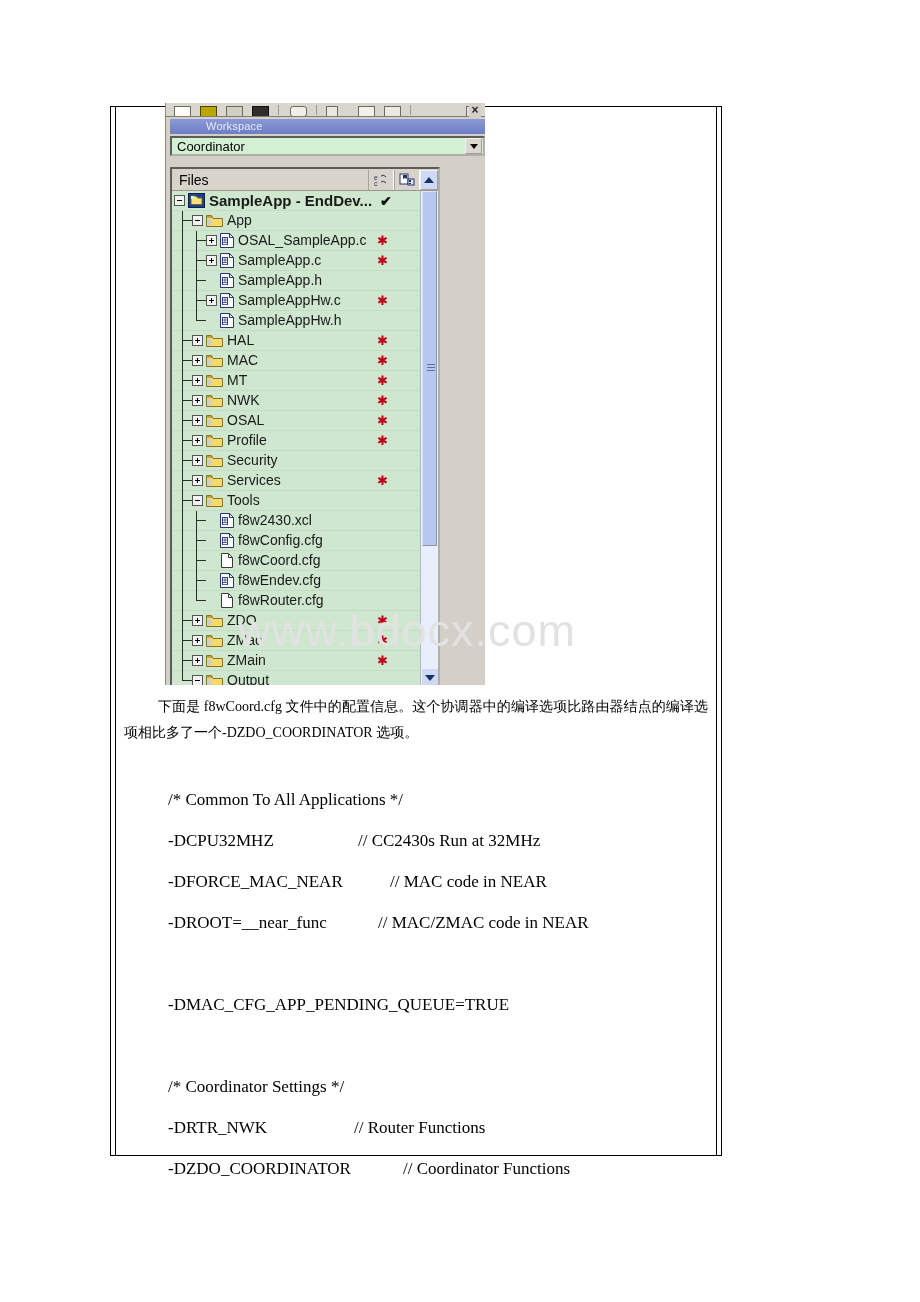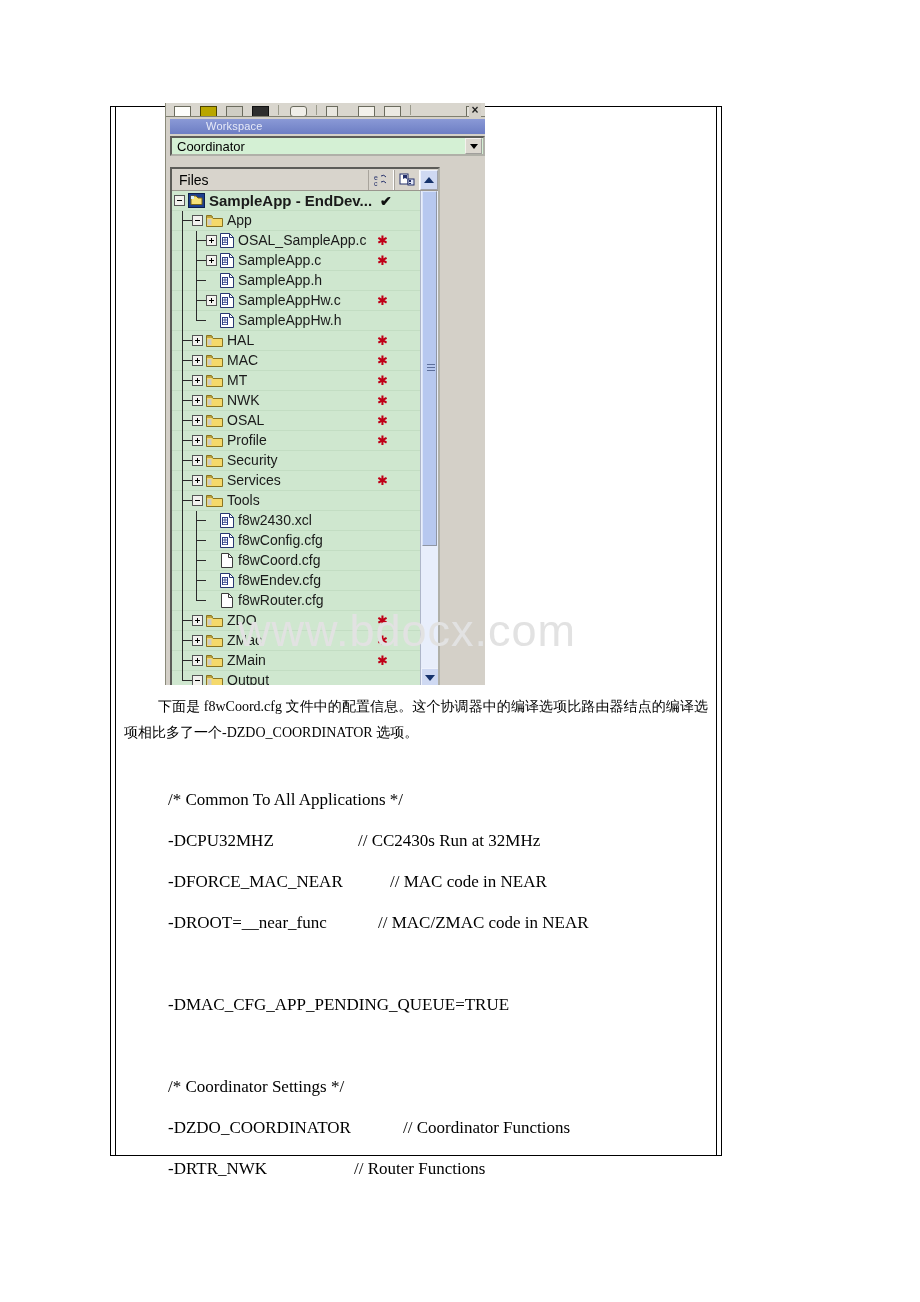--- a/index.html
+++ b/index.html
@@ -848,16 +848,16 @@
   <div class="gap"></div>
   <div id="code-block">
       <div class="codeline"><span>/* Common To All Applications */</span></div>
       <div class="codeline"><span>-DCPU32MHZ</span><span class="cmt" style="left: 230px; text-align: center;">// CC2430s Run at 32MHz</span></div>
       <div class="codeline"><span>-DFORCE_MAC_NEAR</span><span class="cmt" style="left: 262px;">// MAC code in NEAR</span></div>
       <div class="codeline"><span>-DROOT=__near_func</span><span class="cmt" style="left: 250px;">// MAC/ZMAC code in NEAR</span></div>
       <div class="codeline"><span></span></div>
       <div class="codeline"><span>-DMAC_CFG_APP_PENDING_QUEUE=TRUE</span></div>
       <div class="codeline"><span></span></div>
       <div class="codeline"><span>/* Coordinator Settings */</span></div>
+      <div class="codeline"><span>-DRTR_NWK</span><span class="cmt" style="left: 226px;">// Router Functions</span></div>
       <div class="codeline"><span>-DZDO_COORDINATOR</span><span class="cmt" style="left: 275px;">// Coordinator Functions</span></div>
-      <div class="codeline"><span>-DRTR_NWK</span><span class="cmt" style="left: 226px;">// Router Functions</span></div>
     </div>
 </div>
 
 </body></html>

